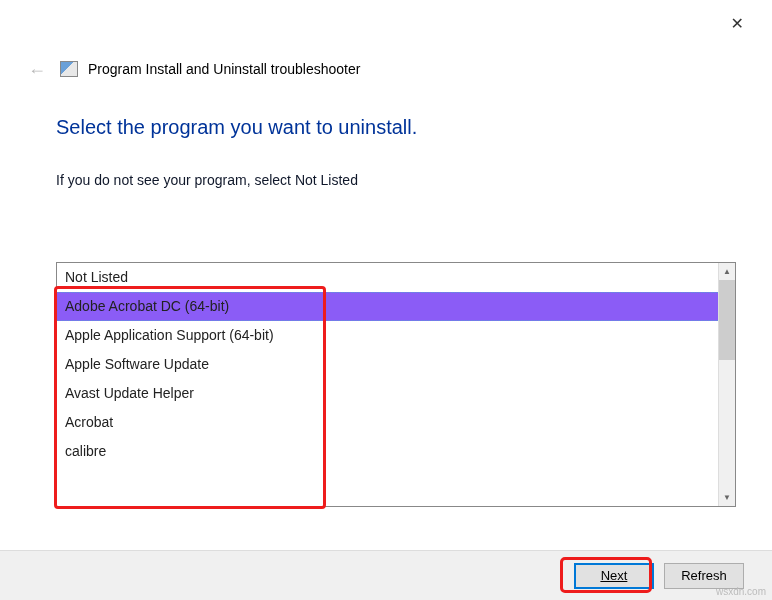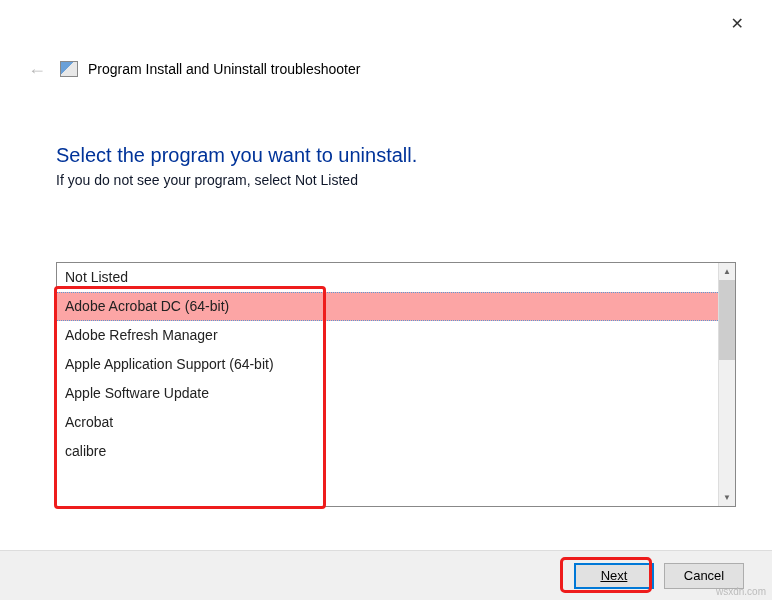--- a/index.html
+++ b/index.html
@@ -45,21 +45,20 @@
       font-size: 14px;
       color: #000000;
     }
     .main-heading {
       position: absolute;
       top: 116px;
       left: 56px;
       font-size: 20px;
       font-weight: 400;
       color: #003399;
-      margin-top: 28px;
     }
     .subtitle {
       position: absolute;
       top: 172px;
       left: 56px;
       font-size: 14px;
       color: #0f172a;
     }
     .listbox-wrap {
       position: absolute;
@@ -76,21 +75,21 @@
       overflow: hidden;
     }
     .list-item {
       padding: 4px 8px;
       font-size: 14px;
       color: #222;
       cursor: pointer;
       line-height: 1.5;
     }
     .list-item.selected {
-      background: #fca5a5;
+      background: #8b5cf6;
       border-top: 1px dotted #5a9bd8;
       border-bottom: 1px dotted #5a9bd8;
       padding-top: 3px;
       padding-bottom: 3px;
     }
     .scrollbar {
       width: 17px;
       background: #f0f0f0;
       border-left: 1px solid #ddd;
       position: relative;
@@ -187,39 +186,39 @@
 </div>
 
 <h1 class="main-heading">Select the program you want to uninstall.</h1>
 
 <div class="subtitle">If you do not see your program, select Not Listed</div>
 
 <div class="listbox-wrap">
   <div class="listbox" id="listbox">
       <div class="list-item">Not Listed</div>
       <div class="list-item selected">Adobe Acrobat DC (64-bit)</div>
-      <div class="list-item">Adobe Refresh Manager</div>
       <div class="list-item">Apple Application Support (64-bit)</div>
       <div class="list-item">Apple Software Update</div>
+      <div class="list-item">Avast Update Helper</div>
       <div class="list-item">Acrobat</div>
       <div class="list-item">calibre</div>
     </div>
   <div class="scrollbar">
     <div class="scroll-up">
       <span>▲</span>
     </div>
     <div class="scroll-thumb"></div>
     <div class="scroll-down">
       <span>▼</span>
     </div>
   </div>
 </div>
 
 <div class="highlight-box"></div>
 
 <div class="button-bar">
   <button class="btn focus"><span class="mnemonic"><span style="text-decoration:underline">N</span>ext</span></button>
-  <button class="btn">Cancel</button>
+  <button class="btn">Refresh</button>
 </div>
 
 <div class="next-highlight"></div>
 
 <div class="watermark">wsxdn.com</div>
 
 </body></html>

